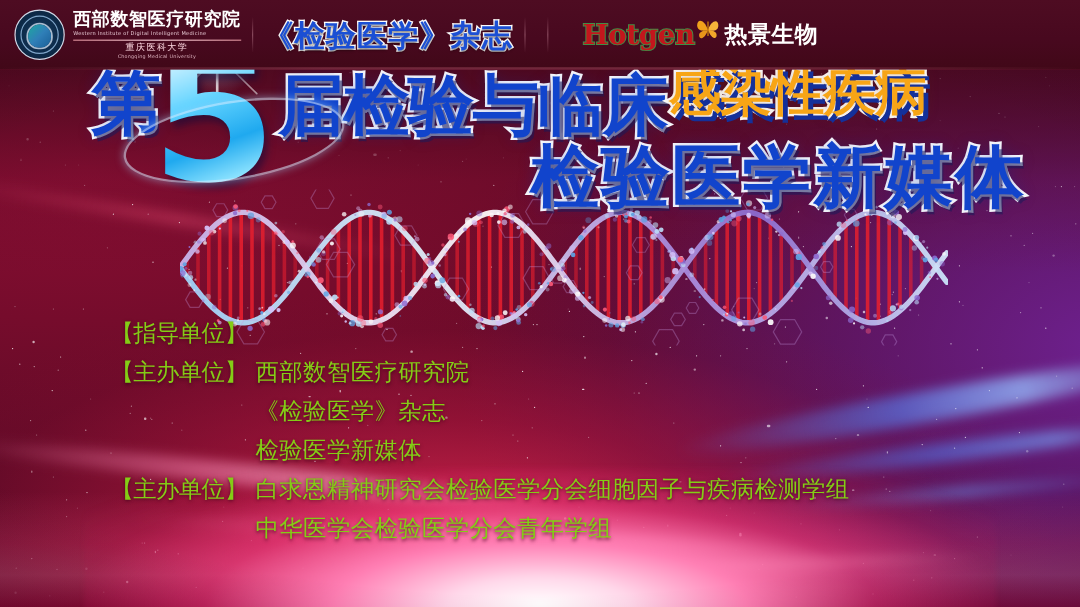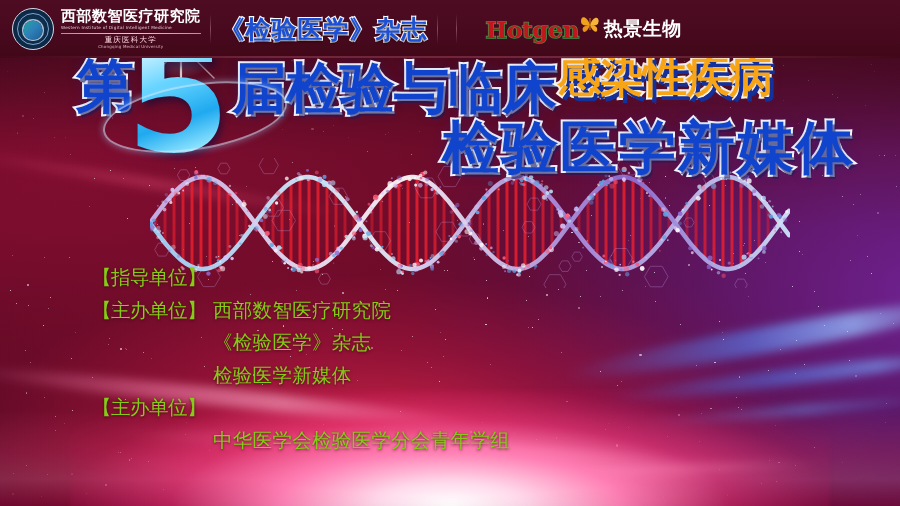--- a/index.html
+++ b/index.html
@@ -1157,20 +1157,21 @@
       <div class="brow bindent">
         <div class="blabel">【主办单位】</div>
         <div class="bval">《检验医学》杂志</div>
       </div>
       <div class="brow bindent">
         <div class="blabel">【主办单位】</div>
         <div class="bval">检验医学新媒体</div>
       </div>
       <div class="brow">
         <div class="blabel">【主办单位】</div>
+        <div class="bval">白求恩精神研究会检验医学分会细胞因子与疾病检测学组</div>
       </div>
       <div class="brow bindent">
         <div class="blabel">【协办单位】</div>
         <div class="bval">中华医学会检验医学分会青年学组</div>
       </div>
     </div>
 
   <div class="topbar">
 
     <div class="logo-slot lg1">

